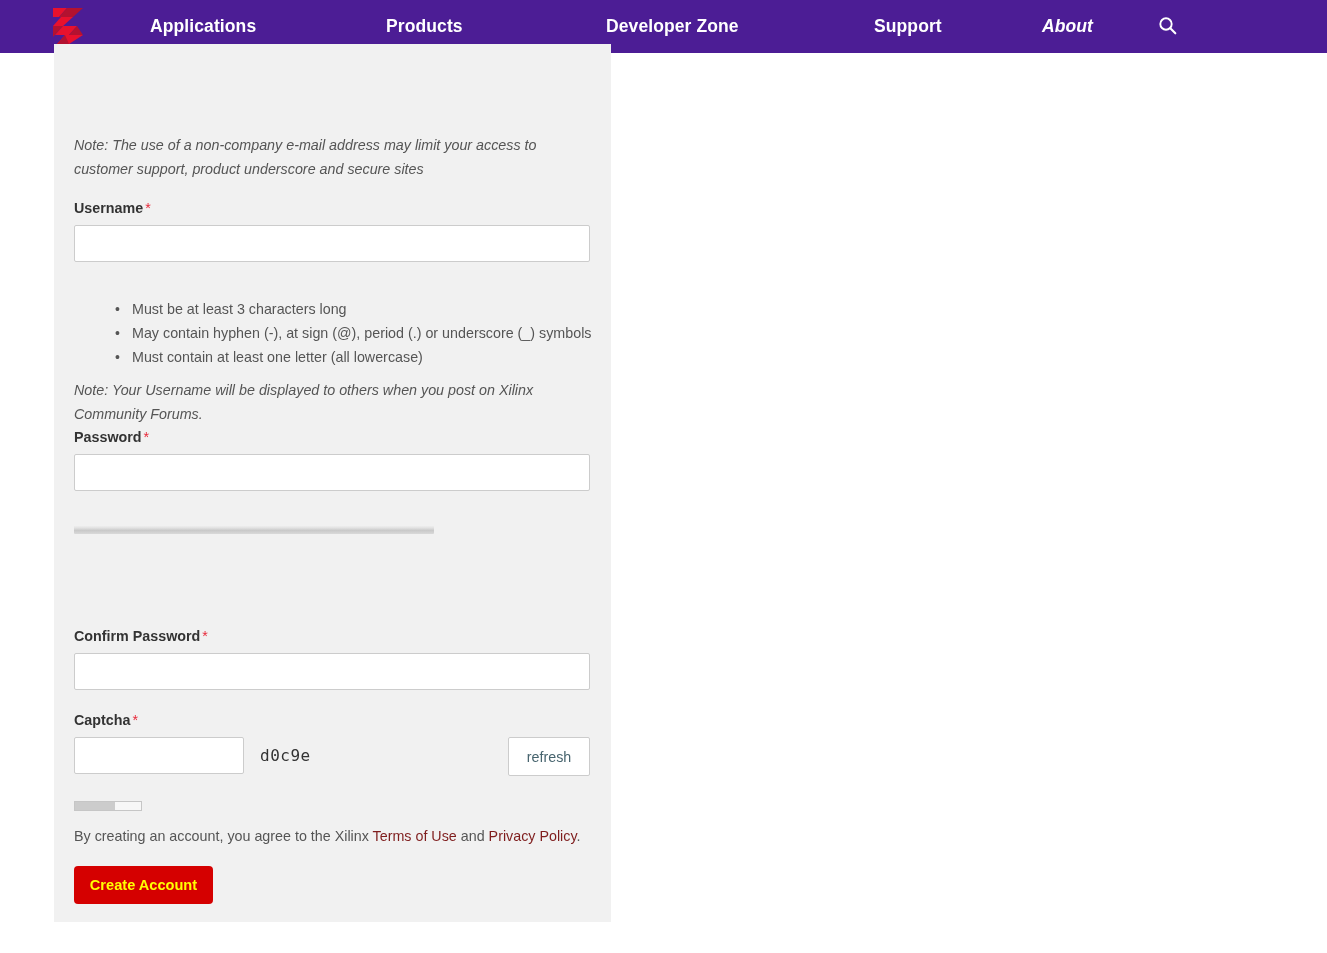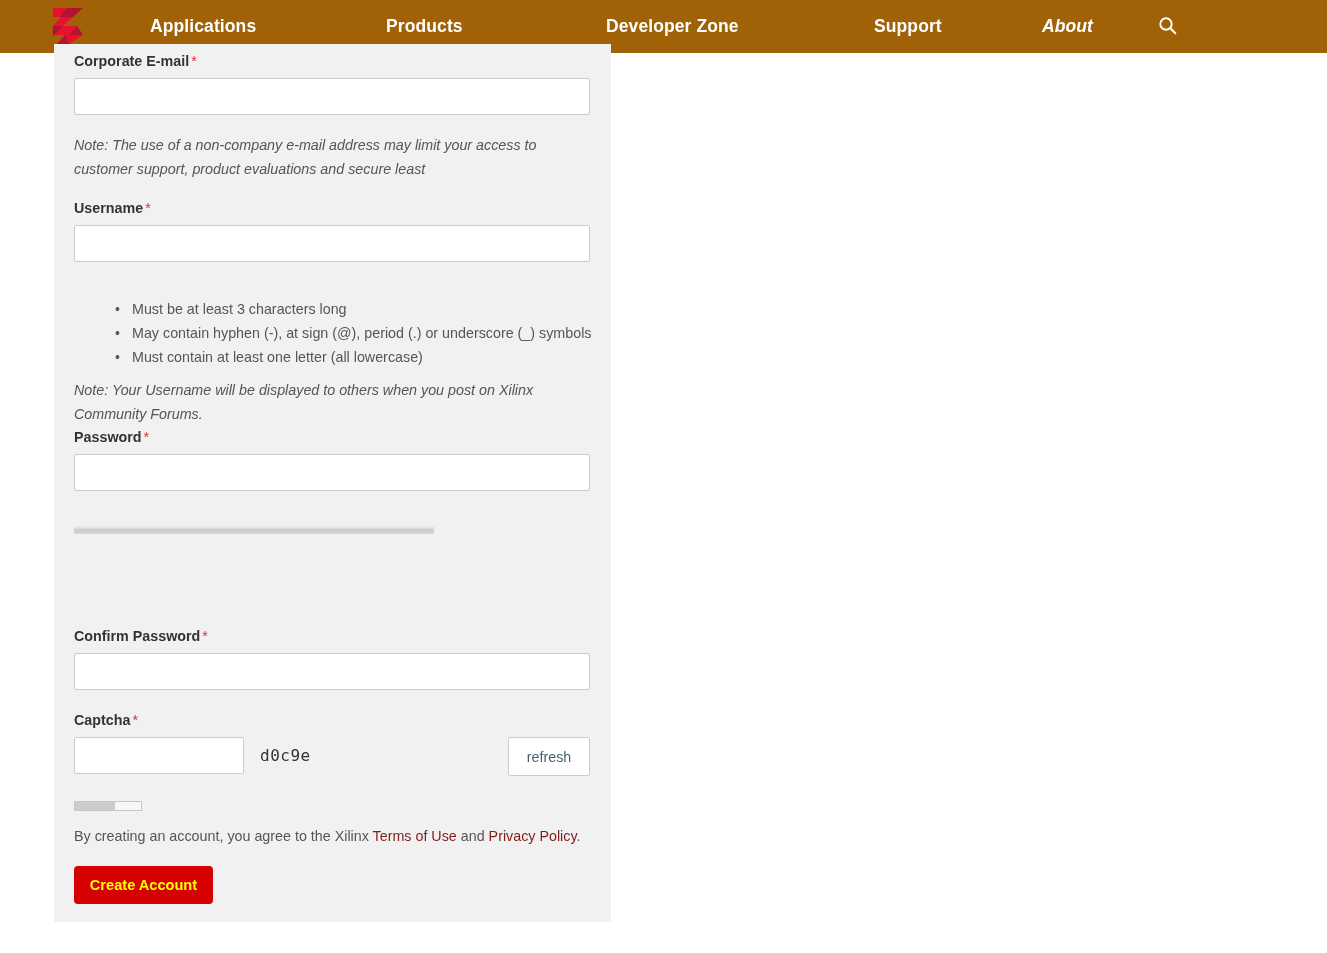--- a/index.html
+++ b/index.html
@@ -15,21 +15,21 @@
     overflow: hidden;
     position: relative;
   }
 
   
   .navbar {
     position: absolute;
     top: 0; left: 0;
     width: 1327px;
     height: 53px;
-    background: #a16207;
+    background: #4c1d95;
     display: flex;
     align-items: center;
   }
   .logo {
     position: absolute;
     left: 51px;
     top: 6px;
     width: 34px;
     height: 40px;
   }
@@ -253,29 +253,23 @@
   <div class="search-btn">
     <svg width="19" height="19" viewBox="0 0 19 19" xmlns="http://www.w3.org/2000/svg">
       <circle cx="8" cy="8" r="5.7" fill="none" stroke="#ffffff" stroke-width="1.9"></circle>
       <line x1="12.3" y1="12.3" x2="17.3" y2="17.3" stroke="#ffffff" stroke-width="2.1" stroke-linecap="round"></line>
     </svg>
   </div>
 </div>
 
 <div class="form-panel">
 
-  <div class="field-block" style="top:8px;">
-    <label class="field-label">
-      <span>Corporate E-mail</span><span class="req">*</span>
-    </label>
-    <input class="text-input" type="text" value="" style="">
-  </div>
 
   <div class="field-block" style="top:89px;">
-    <p class="note">Note: The use of a non-company e-mail address may limit your access to customer support, product evaluations and secure least</p>
+    <p class="note">Note: The use of a non-company e-mail address may limit your access to customer support, product underscore and secure sites</p>
   </div>
 
   <div class="field-block" style="top:155px;">
     <label class="field-label">
       <span>Username</span><span class="req">*</span>
     </label>
     <input class="text-input" type="text" value="" style="">
   </div>
 
   <div class="field-block" style="top:236px;">

